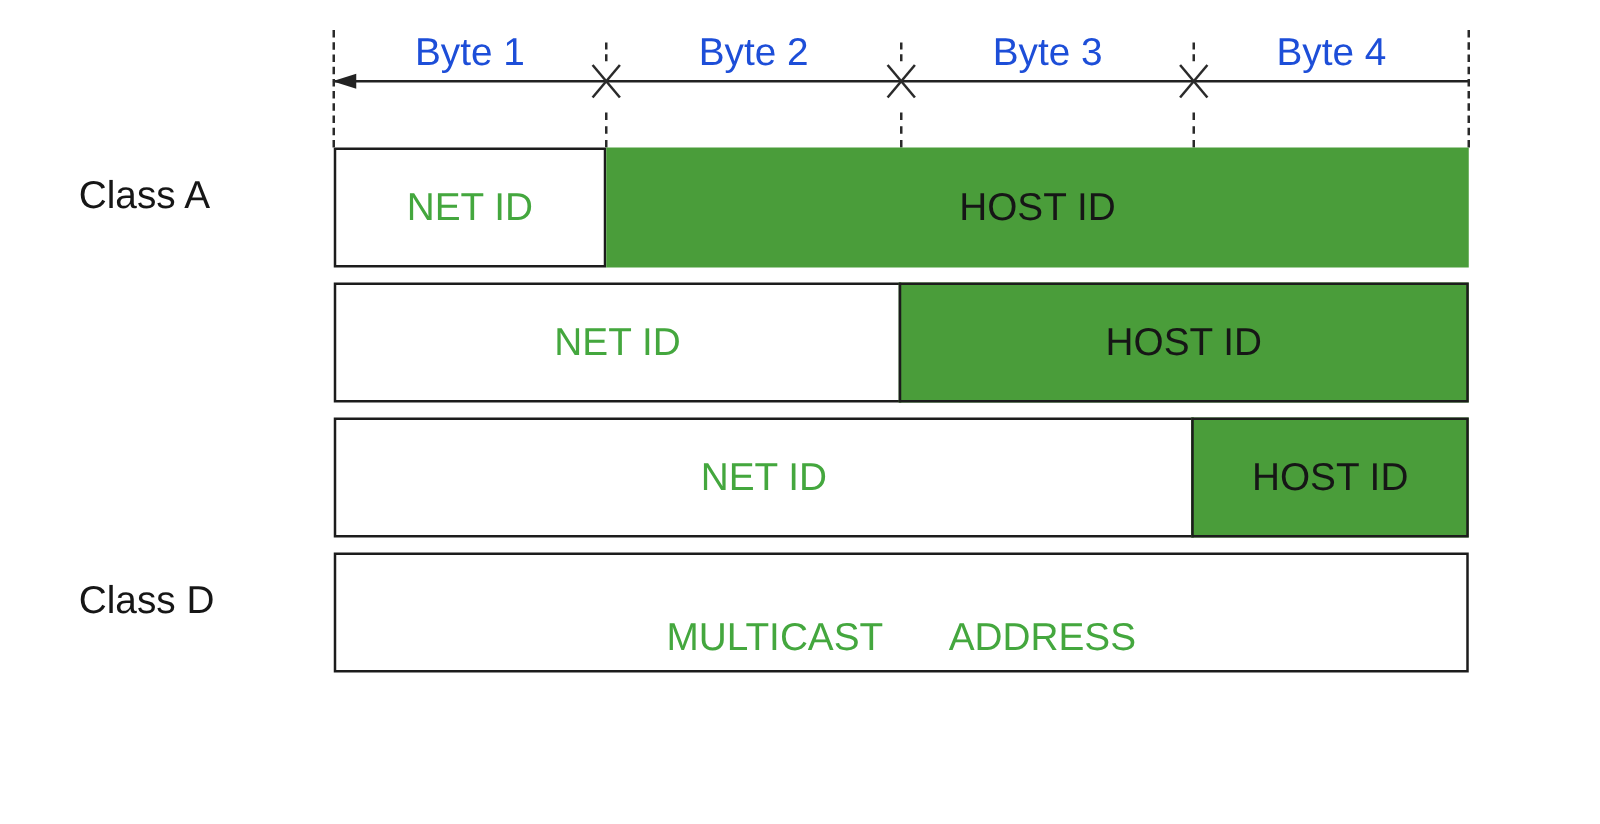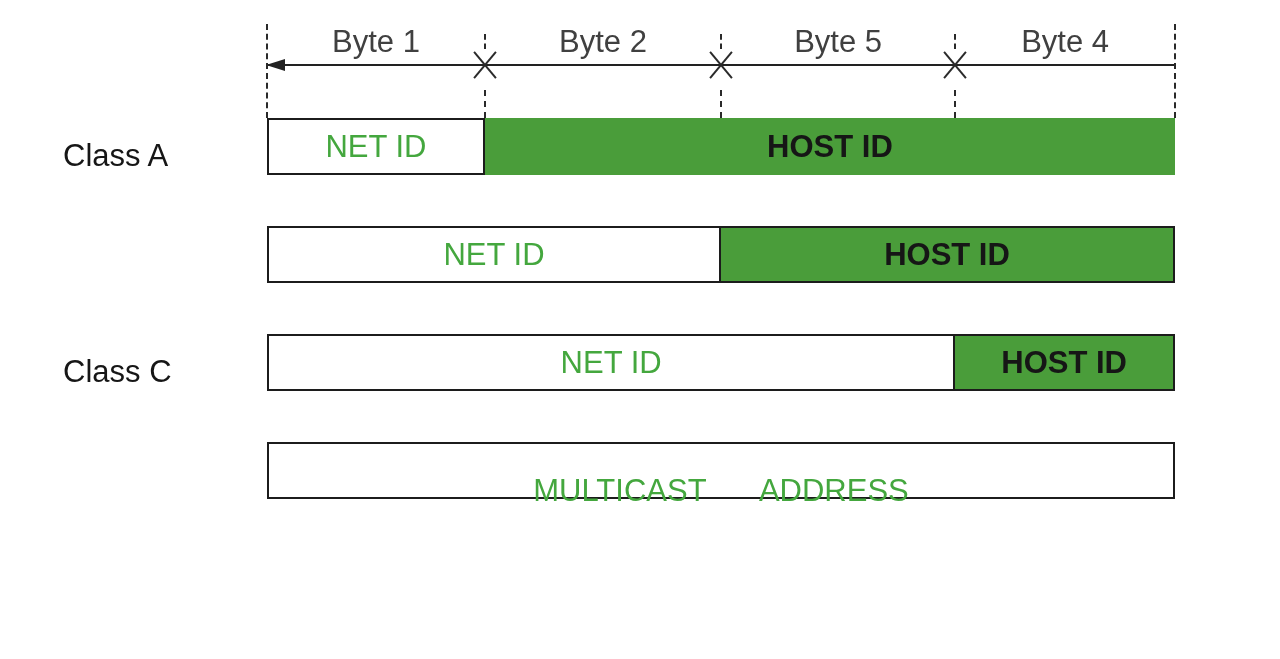--- a/index.html
+++ b/index.html
@@ -13,21 +13,21 @@
   
   .axis{position:absolute;left:267px;top:0;width:908px;height:120px;}
   .axis-line{position:absolute;left:0;right:0;top:64px;height:2px;background:#222;}
   .arrow-left{
     position:absolute;left:-1px;top:59px;width:0;height:0;
     border-top:6px solid transparent;border-bottom:6px solid transparent;
     border-right:19px solid #222;
   }
   .byte-label{
     position:absolute;top:26px;transform:translateX(-50%);
-    font-size:31px;line-height:1.05;white-space:nowrap;color:#404040;
+    font-size:31px;line-height:1.05;white-space:nowrap;color:#1d4ed8;
   }
   .bl1{left:12%}.bl2{left:37%}.bl3{left:62.9%}.bl4{left:87.9%}
 
   .tick{position:absolute;width:0;border-left:2px dashed #2a2a2a;margin-left:-1px;}
   .tick.end{top:24px;height:94px;}
   .tick.upper{top:34px;height:15px;}
   .tick.lower{top:90px;height:28px;}
   .p0{left:0}.p1{left:24%}.p2{left:50%}.p3{left:75.8%}.p4{left:100%}
 
   .xmark{position:absolute;top:48px;width:34px;height:34px;transform:translateX(-50%);}
@@ -38,45 +38,45 @@
   .xmark::after{transform:rotate(-40deg);}
 
   
   .row{position:absolute;left:0;width:1280px;height:76px;border-radius:10px;}
   .rA{top:118px}.rB{top:226px}.rC{top:334px}.rD{top:442px}.rE{top:551px}
 
   .row-label{
     position:absolute;left:63px;top:0;height:100%;
     display:flex;align-items:center;font-size:31px;color:#161616;white-space:nowrap;
   }
-  .bar{position:absolute;left:267px;top:0;width:908px;height:57px;display:flex;}
+  .bar{position:absolute;left:267px;top:0;width:908px;height:96px;display:flex;}
   .seg{
     box-sizing:border-box;height:100%;
     display:flex;align-items:center;justify-content:center;
     font-size:31px;white-space:nowrap;
   }
   .seg.white{background:#ffffff;border:2px solid #1c1c1c;}
   .seg.green{background:var(--green-fill,#4a9d3a);border:2px solid #1c1c1c;flex:1;}
   .seg.green.noborder{border:none;}
   .seg.green.overlap{margin-left:-2px;}
   .wA{width:24%}.wB{width:50%}.wC{width:75.8%}.wFull{width:100%}
 
   .seg.white .seg-text{color:var(--green-text,#44a73e);}
-  .seg.green .seg-text{color:#161616;font-weight:bold;}
+  .seg.green .seg-text{color:#161616;}
   .rD .seg-text{word-spacing:46px;margin-top:40px;}
 </style>
 </head>
 <body>
 
 <div class="diagram">
 
   <div class="axis">
     <span class="byte-label bl1">Byte 1</span>
     <span class="byte-label bl2">Byte 2</span>
-    <span class="byte-label bl3">Byte 5</span>
+    <span class="byte-label bl3">Byte 3</span>
     <span class="byte-label bl4">Byte 4</span>
 
     <div class="axis-line"></div>
     <div class="arrow-left"></div>
 
     <div class="tick end p0"></div>
     <div class="tick upper p1"></div>
     <div class="tick lower p1"></div>
     <div class="tick upper p2"></div>
     <div class="tick lower p2"></div>
@@ -106,32 +106,32 @@
       <div class="seg white wB">
         <span class="seg-text">NET ID</span>
       </div>
       <div class="seg green overlap">
         <span class="seg-text">HOST ID</span>
       </div>
     </div>
   </div>
 
   <div class="row rC">
-    <div class="row-label">Class C</div>
     <div class="bar">
       <div class="seg white wC">
         <span class="seg-text">NET ID</span>
       </div>
       <div class="seg green overlap">
         <span class="seg-text">HOST ID</span>
       </div>
     </div>
   </div>
 
   <div class="row rD">
+    <div class="row-label">Class D</div>
     <div class="bar">
       <div class="seg white wFull">
         <span class="seg-text">MULTICAST ADDRESS</span>
       </div>
     </div>
   </div>
 
 
 </div>
 

